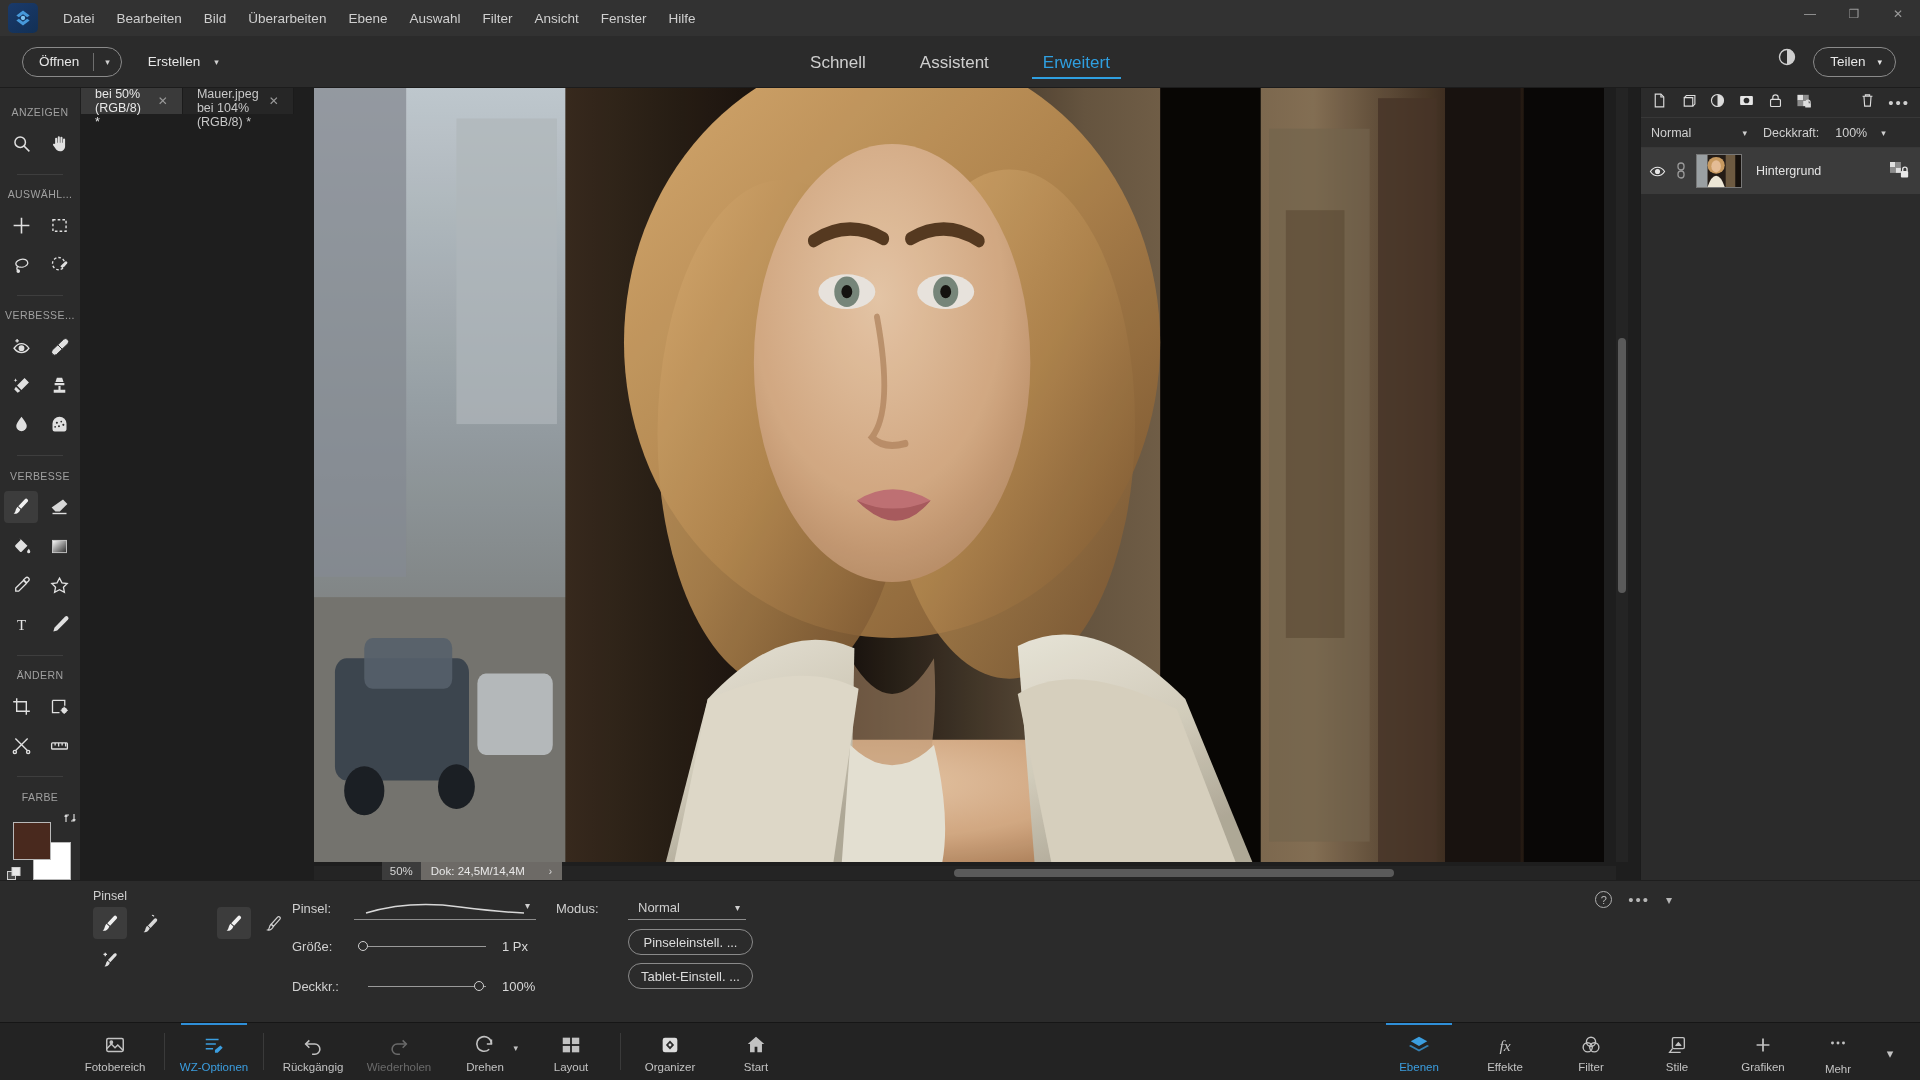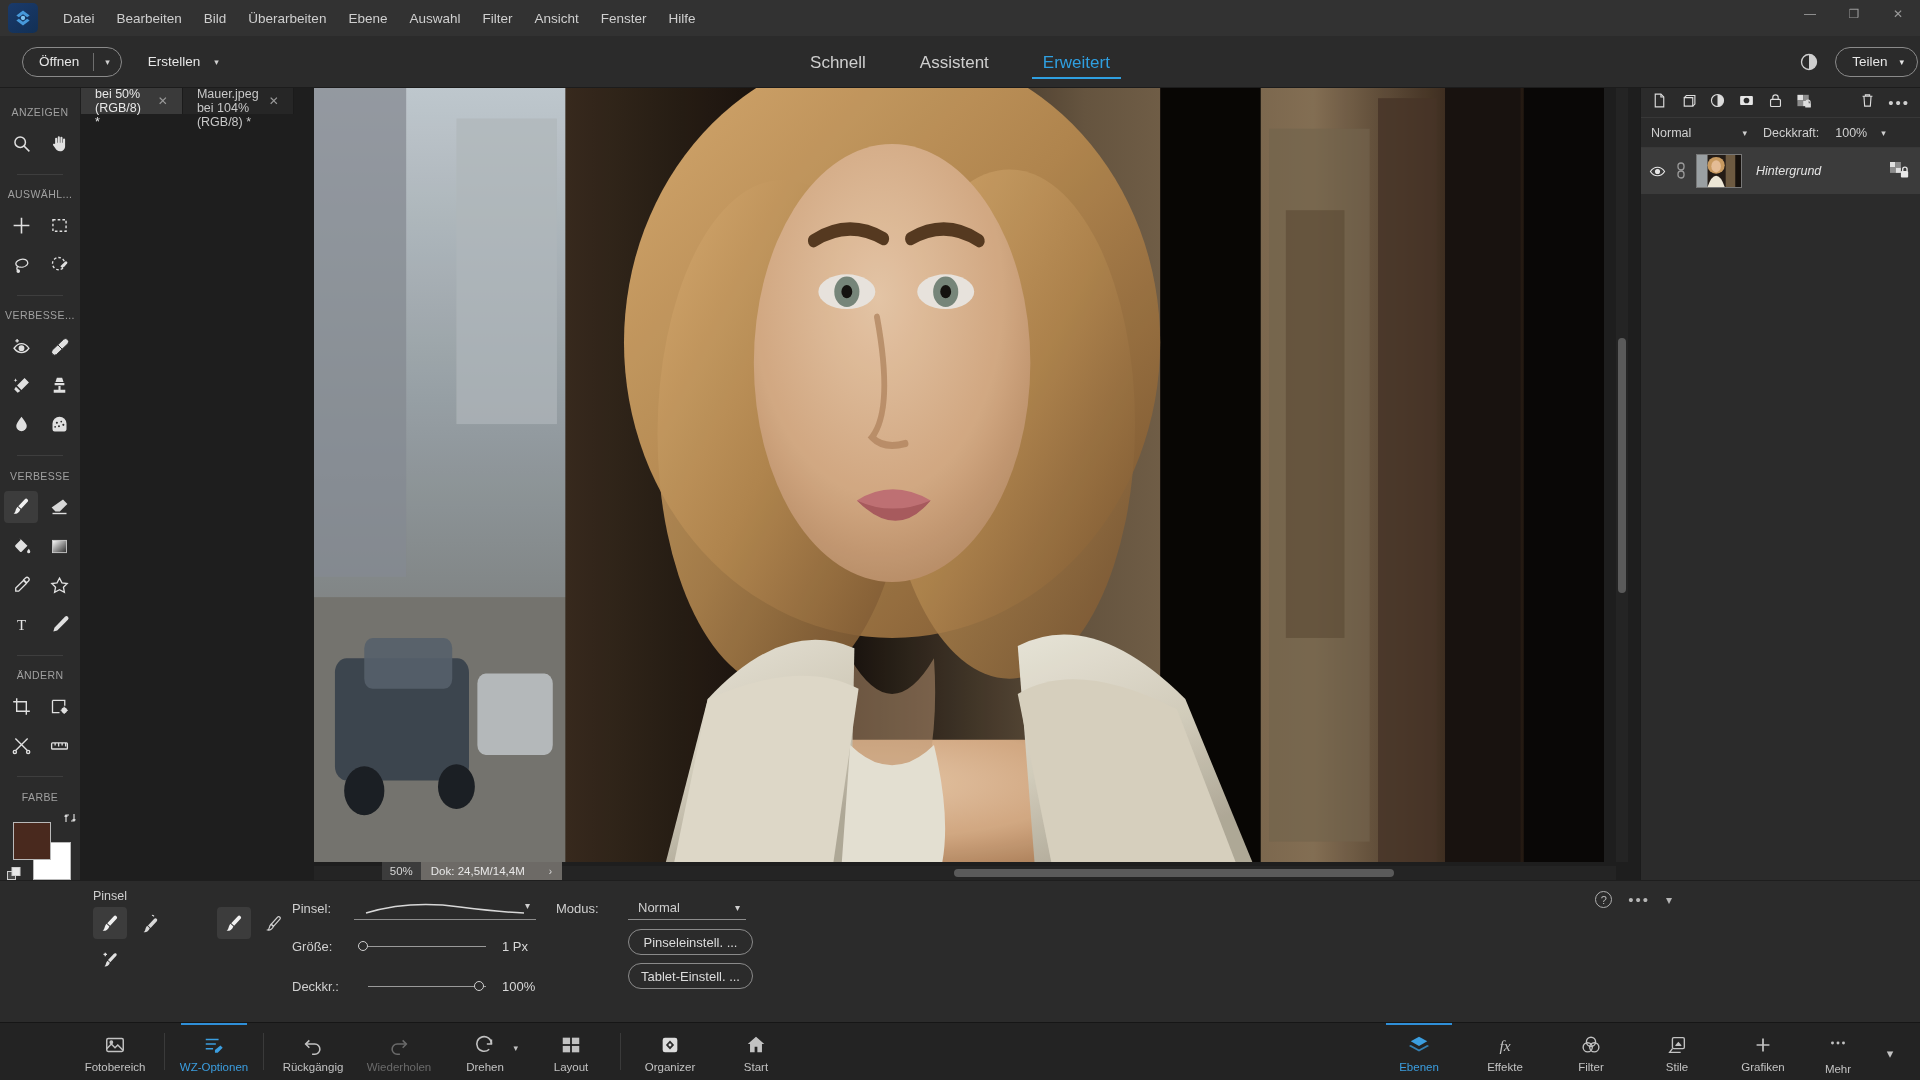--- a/index.html
+++ b/index.html
@@ -60,21 +60,21 @@
   }
   .mode {
     pointer-events: auto; font-size: 17px; color: #cfcfcf; padding: 14px 4px 12px;
     position: relative;
   }
   .mode.active { color: #2f9fe0; }
   .mode.active:after {
     content: ""; position: absolute; left: -7px; right: -7px; bottom: 6px; height: 2px;
     background: #2f9fe0;
   }
-  .topbar-right { position: absolute; right: 2px; display: flex; align-items: center; gap: 16px; }
+  .topbar-right { position: absolute; right: 24px; display: flex; gap: 16px; }
   .contrast-icon { width: 20px; height: 20px; }
   .share-btn {
     height: 30px; border: 1px solid #8a8a8a; border-radius: 15px; display: flex;
     align-items: center; padding: 0 13px 0 16px; gap: 12px; font-size: 13.5px; color: #e6e6e6;
   }
   .share-btn .caret { font-size: 9px; }
 
   
   .middle { flex: 1 1 auto; display: flex; min-height: 0; }
 
@@ -154,21 +154,21 @@
   .blend-sel { width: 96px; display: flex; align-items: center; justify-content: space-between; }
   .blend-sel .caret { font-size: 9px; }
   .opacity-lbl { margin-left: 10px; }
   .opacity-val { margin-left: 10px; }
   .opacity-caret { margin-left: 8px; font-size: 9px; }
 
   .layer-row { height: 46px; display: flex; align-items: center; gap: 8px; padding: 0 10px 0 8px; background: #3b3b3b; }
   .eye-icon { width: 17px; height: 17px; }
   .link-box { width: 14px; height: 22px; display: flex; align-items: center; justify-content: center; }
   .layer-thumb { width: 46px; height: 34px; border: 1px solid #777; overflow: hidden; position: relative; background:#2a2420; }
-  .layer-name { flex: 1 1 auto; font-style: italic; font-size: 12.5px; color: #e3e3e3; padding-left: 6px; }
+  .layer-name { flex: 1 1 auto; font-size: 12.5px; color: #e3e3e3; padding-left: 6px; }
   .lock-icon { width: 20px; height: 18px; }
 
   
   .optionsbar {
     height: 142px; flex: 0 0 142px; background: #2b2b2b; position: relative;
     border-top: 1px solid #1e1e1e;
   }
   .opt-title { position: absolute; left: 93px; top: 8px; font-size: 12.5px; color: #cfcfcf; }
   .opt-tools { position: absolute; left: 93px; top: 26px; display: flex; align-items: flex-start; gap: 6px; }
   .opt-tool {

